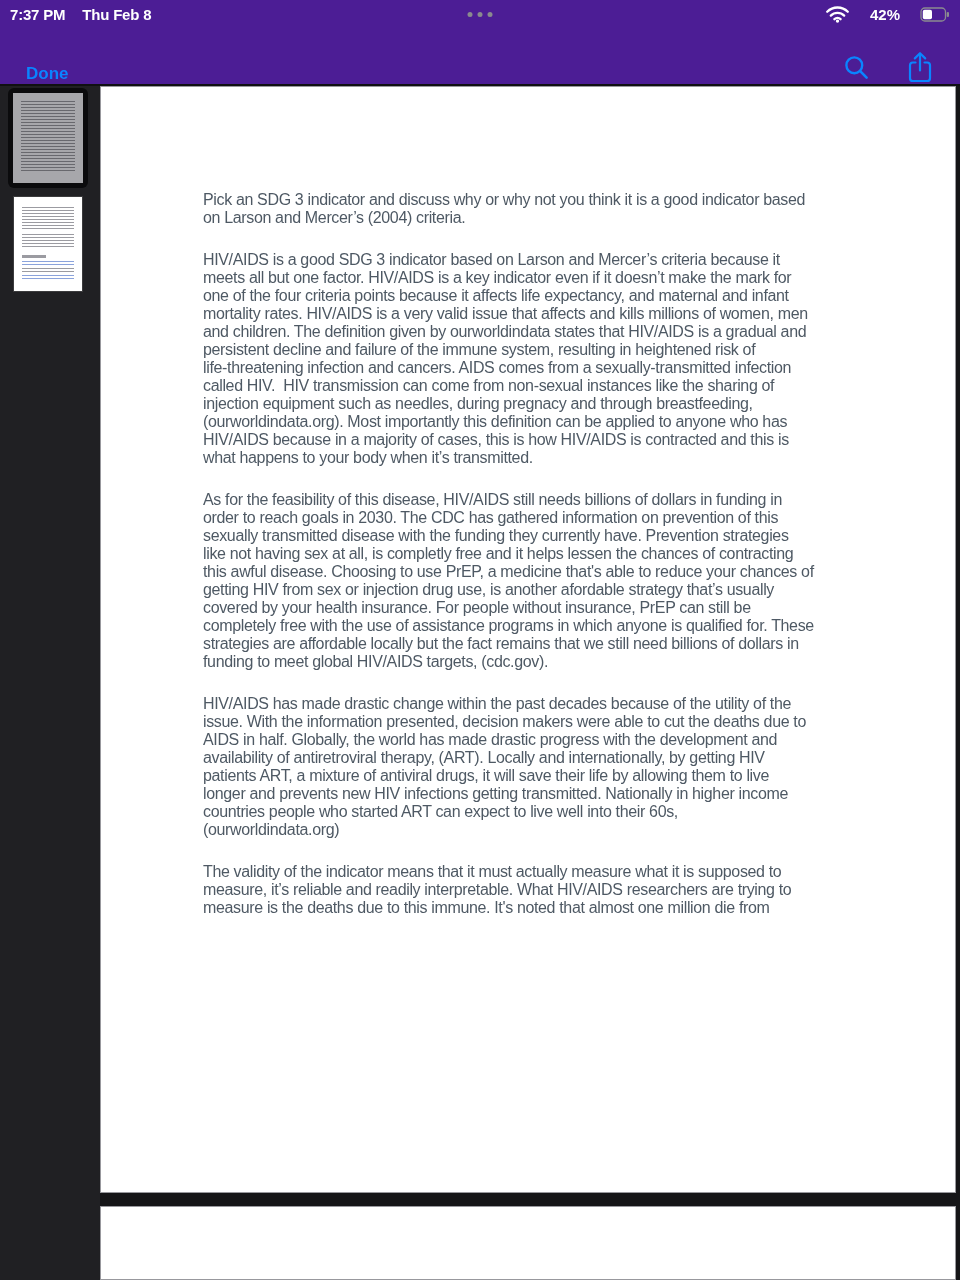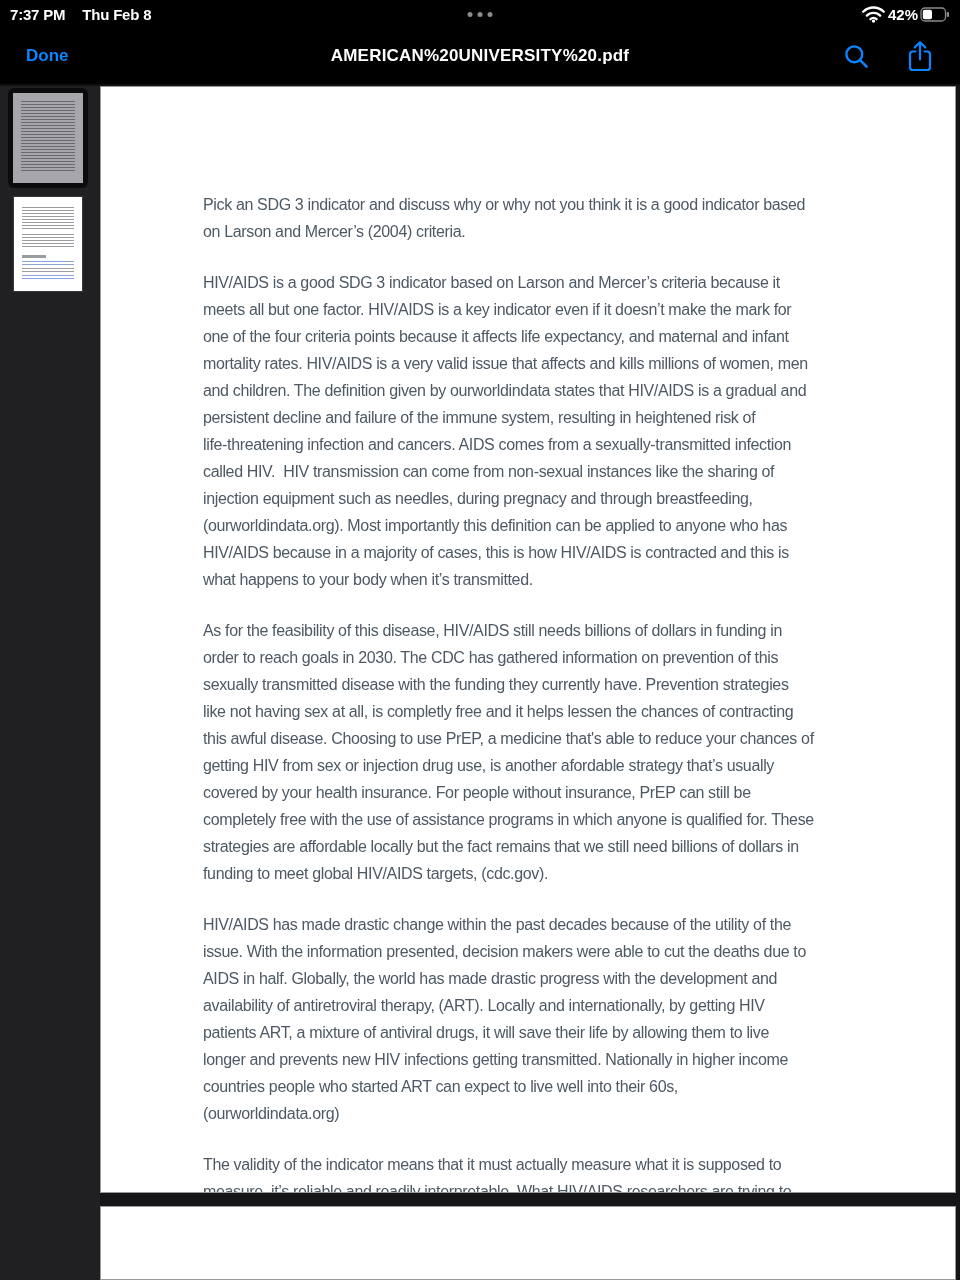--- a/index.html
+++ b/index.html
@@ -1,28 +1,28 @@
 <!DOCTYPE html>
 <html><head>
 <meta charset="utf-8">
 <style>
   html,body{margin:0;padding:0}
   body{width:960px;height:1280px;background:#151517;overflow:hidden;
        font-family:"Liberation Sans","DejaVu Sans",sans-serif;position:relative}
 
   
-  .topbar{position:absolute;top:0;left:0;right:0;height:86px;background:#000000;
+  .topbar{position:absolute;top:0;left:0;right:0;height:86px;background:#4c1d95;
           border-bottom:2px solid #101012;box-sizing:border-box;z-index:5}
   .status-row{height:28px;display:flex;align-items:center;padding:0 10px;position:relative;color:#fff}
   .status-left{display:flex;gap:17px;font-size:15px;font-weight:700;letter-spacing:-0.2px}
   .status-dots{position:absolute;left:50%;top:12px;transform:translateX(-50%);display:flex;gap:5px}
   .status-dots i{width:5px;height:5px;border-radius:50%;background:#8a8a8e;display:block}
-  .status-right{margin-left:auto;display:flex;align-items:center;gap:2px;font-size:15px;font-weight:700}
+  .status-right{margin-left:auto;display:flex;align-items:center;gap:20px;font-size:15px;font-weight:700}
 
-  .toolbar{height:56px;display:flex;align-items:center;padding:0 26px;position:relative}
+  .toolbar{height:56px;display:flex;align-items:flex-end;padding:0 26px;position:relative}
   .btn{background:none;border:none;padding:0;cursor:pointer}
   .done{color:#0a84ff;font-size:17px;font-weight:700;font-family:inherit}
   .doc-title{position:absolute;left:50%;transform:translateX(-50%);color:#fff;
              font-size:17px;font-weight:700;letter-spacing:0.2px;white-space:nowrap}
   .toolbar-actions{margin-left:auto;display:flex;align-items:center;gap:36px}
 
   
   .sidebar{position:absolute;top:86px;left:0;bottom:0;width:100px;background:#202023}
   .thumb-sel{margin:2px 0 0 8px;width:80px;height:100px;background:#0b0b0d;border-radius:6px;
              padding:5px;box-sizing:border-box;cursor:pointer}
@@ -37,21 +37,21 @@
   .t2-b3{top:58px;height:3px;width:24px;background:#9b9ba1}
   .t2-b4{top:64px;height:5px;color:#8ba3dc}
   .t2-b5{top:71px;height:5px;color:#9b9ba1}
   .t2-b6{top:78px;height:5px;color:#8ba3dc}
 
   
   .viewport{position:absolute;top:86px;left:100px;right:0;bottom:0;background:#151517;overflow:hidden}
   .page{background:#fff;width:854px;margin-left:1px;box-shadow:0 0 0 1px #98989d}
   .page1{height:1105px;margin-top:1px;margin-bottom:15px;overflow:hidden}
   .page2{height:72px}
-  .page-text{padding:104px 0 0 102px;color:#4e5964;font-size:16px;line-height:27px;
+  .page-text{padding:104px 0 0 102px;color:#4e5964;font-size:16px;line-height:18px;
              letter-spacing:-0.35px}
   .page-text .para{margin:0 0 24px 0;white-space:pre}
 
   svg{display:block}
 </style>
 </head>
 <body>
 
 <header class="topbar">
   <div class="status-row">
@@ -79,21 +79,20 @@
           <rect x="1" y="1" width="24.5" height="13" rx="3.8" fill="none" stroke="#8b8b90" stroke-width="1.3"></rect>
           <rect x="2.8" y="2.8" width="9.2" height="9.4" rx="1.8" fill="#fff"></rect>
           <rect x="26.7" y="4.9" width="2.3" height="5.2" rx="1.1" fill="#8b8b90"></rect>
         </svg>
       </span>
     </div>
   </div>
 
   <div class="toolbar">
     <button class="btn done">Done</button>
-    <div class="doc-title">AMERICAN%20UNIVERSITY%20.pdf</div>
     <div class="toolbar-actions">
       <button class="btn">
         <span>
           <svg width="27" height="27" viewBox="0 0 27 27">
             <circle cx="11.3" cy="11.3" r="7.9" fill="none" stroke="#0a84ff" stroke-width="2.4"></circle>
             <line x1="17.2" y1="17.2" x2="23.6" y2="23.6" stroke="#0a84ff" stroke-width="2.6" stroke-linecap="round"></line>
           </svg>
         </span>
       </button>
       <button class="btn">

